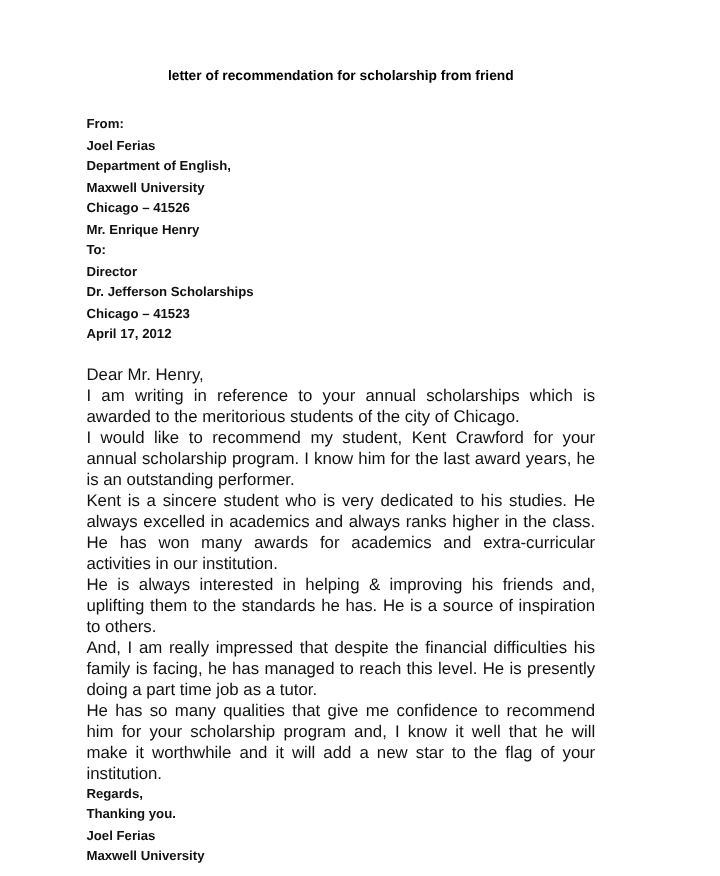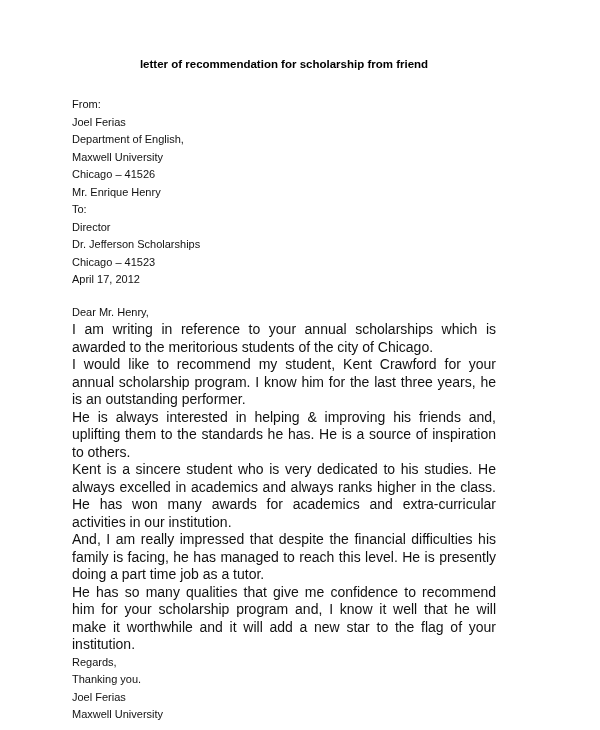--- a/index.html
+++ b/index.html
@@ -21,23 +21,24 @@
     text-align: center;
     font-weight: bold;
     font-size: 11.5px;
     margin-bottom: 26px;
     color: #000000;
   }
   .line {
     font-size: 11px;
     line-height: 17.5px;
     white-space: nowrap;
+    font-weight: bold;
   }
   .salutation {
-    font-size: 11px;
+    font-size: 14px;
     line-height: 17.5px;
     margin-top: 15px;
   }
   .body-paragraphs p {
     font-size: 14px;
     line-height: 17.5px;
     text-align: justify;
   }
   .closing {
     margin-top: 0;
@@ -64,23 +65,23 @@
     <div class="line">Director</div>
     <div class="line">Dr. Jefferson Scholarships</div>
     <div class="line">Chicago – 41523</div>
     <div class="line">April 17, 2012</div>
   </div>
 
   <div class="salutation">Dear Mr. Henry,</div>
 
   <div class="body-paragraphs">
     <p>I am writing in reference to your annual scholarships which is awarded to the meritorious students of the city of Chicago.</p>
-    <p>I would like to recommend my student, Kent Crawford for your annual scholarship program. I know him for the last three years, he is an outstanding performer.</p>
+    <p>I would like to recommend my student, Kent Crawford for your annual scholarship program. I know him for the last award years, he is an outstanding performer.</p>
+    <p>Kent is a sincere student who is very dedicated to his studies. He always excelled in academics and always ranks higher in the class. He has won many awards for academics and extra-curricular activities in our institution.</p>
     <p>He is always interested in helping &amp; improving his friends and, uplifting them to the standards he has. He is a source of inspiration to others.</p>
-    <p>Kent is a sincere student who is very dedicated to his studies. He always excelled in academics and always ranks higher in the class. He has won many awards for academics and extra-curricular activities in our institution.</p>
     <p>And, I am really impressed that despite the financial difficulties his family is facing, he has managed to reach this level. He is presently doing a part time job as a tutor.</p>
     <p>He has so many qualities that give me confidence to recommend him for your scholarship program and, I know it well that he will make it worthwhile and it will add a new star to the flag of your institution.</p>
   </div>
 
   <div class="closing">
     <div class="line">Regards,</div>
     <div class="line">Thanking you.</div>
     <div class="line">Joel Ferias</div>
     <div class="line">Maxwell University</div>
   </div>

